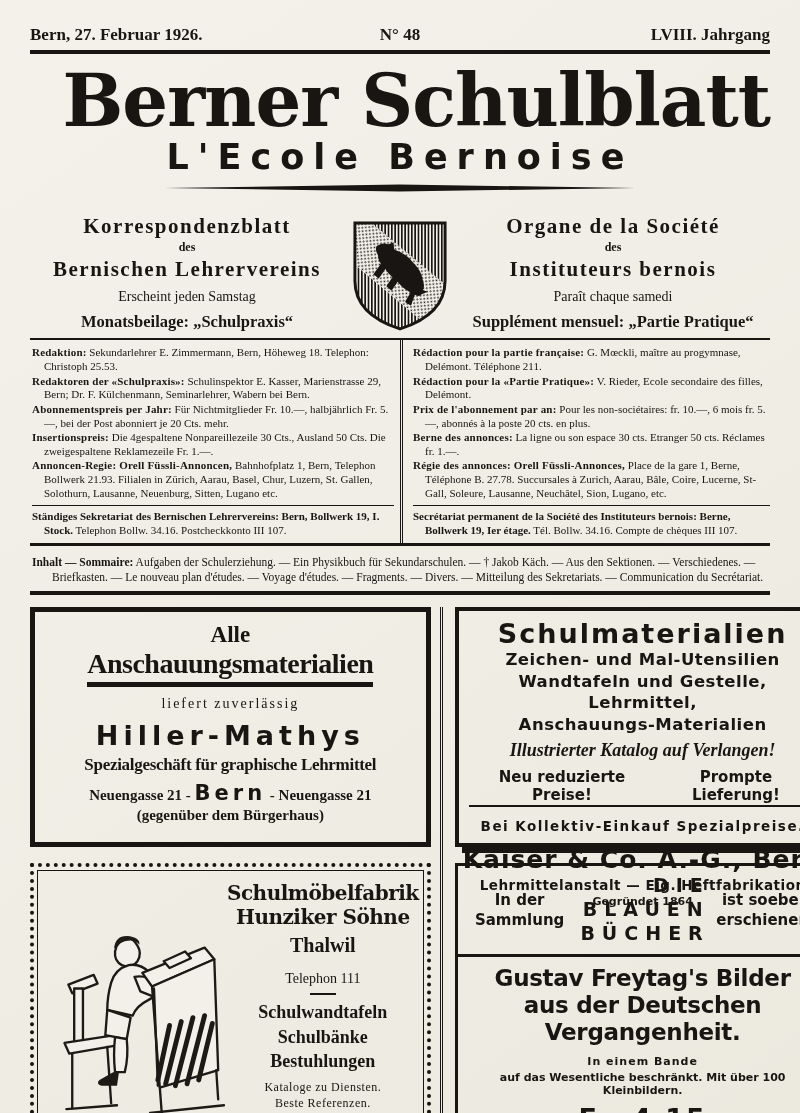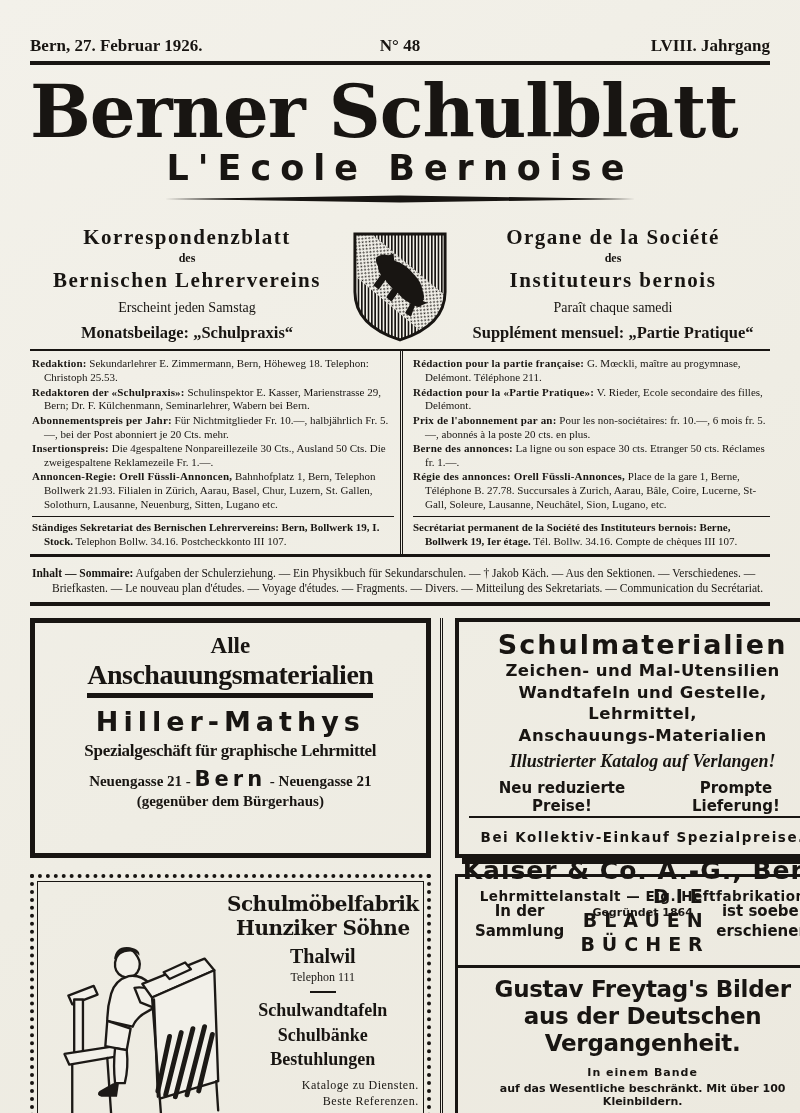--- a/index.html
+++ b/index.html
@@ -1,32 +1,32 @@
 <!DOCTYPE html>
 <html><head>
 <meta charset="utf-8">
 <style>
   * { margin:0; padding:0; box-sizing:border-box; }
   html,body { background:#d9d6cd; }
   .page {
     position:relative; width:800px; height:1113px; margin:0 auto;
     background:linear-gradient(145deg,#f3f1ea 0%,#efede4 55%,#ece9df 100%);
     color:#181512; font-family:"Liberation Serif", serif; overflow:hidden;
-    padding:12px 30px;
+    padding:1px 30px;
   }
   
   .hdr-row { display:flex; align-items:baseline; padding-top:24px; font-weight:bold; font-size:17px; }
   .hdr-row .l { flex:1; text-align:left; }
   .hdr-row .c { flex:0 0 auto; text-align:center; }
   .hdr-row .r { flex:1; text-align:right; }
   .double-rule { height:4px; border-top:3px solid #181512; border-bottom:1px solid #181512; }
   .hdr-rule { margin-top:5px; }
   
   .title {
-    text-align:left; font-family:"DejaVu Serif", serif; font-weight:bold;
+    text-align:right; font-family:"DejaVu Serif", serif; font-weight:bold;
     font-size:72px; line-height:1.02; letter-spacing:-1px; margin-top:10px;
   }
   .subtitle {
     text-align:center; font-family:"DejaVu Sans", sans-serif; font-weight:bold;
     font-size:35px; letter-spacing:9px; margin-top:0px;
   }
   .taper-wrap { text-align:center; margin-top:1px; }
   
   .org-row { display:flex; align-items:flex-end; margin-top:8px; height:128px; }
   .org-col { flex:1; text-align:center; padding-top:6px; }
@@ -71,24 +71,24 @@
   .ak-company { font-size:25px; font-weight:bold; letter-spacing:1px; margin-top:11px; white-space:nowrap; }
   .ak-sub { font-size:13.5px; font-weight:bold; letter-spacing:0.5px; margin-top:3px; }
   .ak-founded { font-size:11px; font-weight:bold; margin-top:2px; }
   
   .ad-hunziker { margin-top:16px; border:4px dotted #181512; padding:3px; height:283px; }
   .ad-hunziker .inner { border:1.5px solid #181512; height:100%; display:flex; padding:6px 4px; }
   .hz-pic { flex:0 0 185px; display:flex; align-items:center; justify-content:center; }
   .hz-txt { flex:1; text-align:center; display:flex; flex-direction:column; justify-content:flex-start; padding-top:4px; }
   .hz-name { font-family:"DejaVu Serif", serif; font-weight:bold; font-size:20px; letter-spacing:-0.5px; line-height:1.2; }
   .hz-city { font-size:20px; font-weight:bold; margin-top:5px; }
-  .hz-phone { font-size:12px; margin-top:2px; }
+  .hz-phone { font-size:14px; margin-top:14px; }
   .hz-dash { width:26px; border-top:2px solid #181512; margin:6px auto 5px; }
   .hz-prod { font-size:18px; font-weight:bold; line-height:1.35; }
-  .hz-note { font-size:12px; margin-top:1px; letter-spacing:0.5px;text-align:right; }
+  .hz-note { font-size:12px; margin-top:1px; letter-spacing:0.5px; }
   .hz-note.first { margin-top:7px; }
   .hz-num { font-size:12px; text-align:right; padding-right:8px; margin-top:1px; }
   
   .ad-francke { margin-top:16px; border:3px solid #181512; margin-right:8px; font-family:"DejaVu Sans", sans-serif; }
   .af-top { display:flex; align-items:center; border-bottom:3px solid #181512; padding:8px 6px; }
   .af-side { flex:1; text-align:center; font-size:15px; font-weight:bold; line-height:1.35; }
   .af-series { flex:1.2; text-align:right; font-size:19px; font-weight:bold; letter-spacing:7px; line-height:1.25; white-space:nowrap; }
   .af-mid { border-bottom:3px solid #181512; text-align:center; padding:8px 4px 6px; }
   .af-title { font-size:23px; font-weight:bold; letter-spacing:-0.3px; line-height:1.18; white-space:nowrap; }
   .af-band-row { position:relative; margin-top:4px; }
@@ -183,20 +183,21 @@
   </p>
   <div class="double-rule"></div>
 
   <div class="lower">
 
     <div class="col-l">
 
       <div class="ad-hiller">
         <div class="ah-alle">Alle</div>
         <div><span class="ah-ansch">Anschauungsmaterialien</span></div>
+        <div class="ah-liefert">liefert zuverlässig</div>
         <div class="ah-name">Hiller-Mathys</div>
         <div class="ah-desc">Spezialgeschäft für graphische Lehrmittel</div>
         <div class="ah-addr">
           <span>Neuengasse 21</span>
           <span>-</span>
           <span class="city">Bern</span>
           <span>-</span>
           <span>Neuengasse 21</span>
         </div>
         <div class="ah-note">(gegenüber dem Bürgerhaus)</div>

